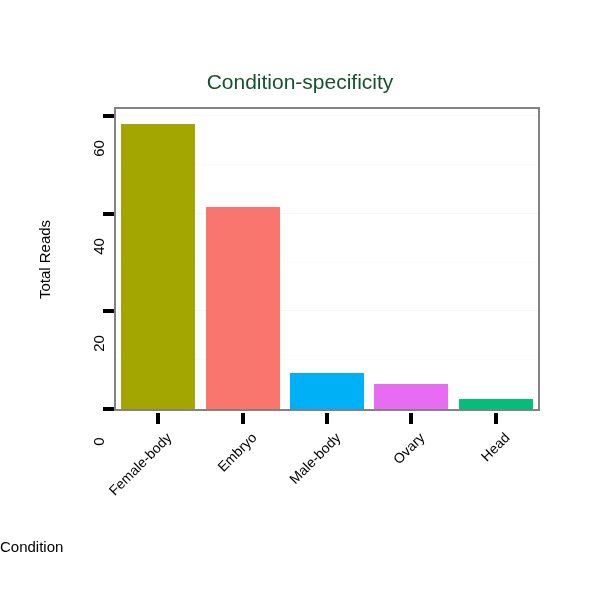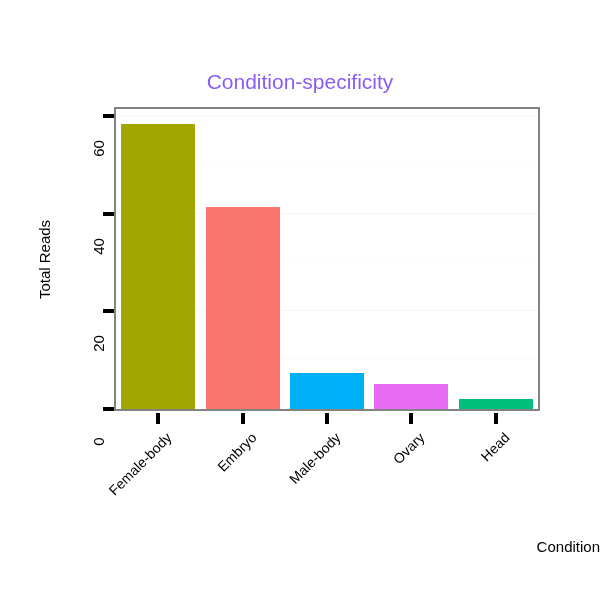--- a/index.html
+++ b/index.html
@@ -24,21 +24,21 @@
   
   #chart-title {
     position: absolute;
     left: 0;
     top: 69px;
     width: 600px;
     text-align: center;
     font-size: 21px;
     line-height: 26px;
     letter-spacing: 0px;
-    color: #8b5cf6;
+    color: #14532d;
   }
 
   
   #plot-panel {
     position: absolute;
     left: 114px;
     top: 107px;
     width: 426px;
     height: 304px;
     background: #ffffff;
@@ -121,21 +121,21 @@
     color: #000000;
     transform-origin: 100% 0%;
     transform: rotate(-45deg);
     text-align: right;
   }
   #x-axis-title {
     position: absolute;
     left: 0;
     top: 538px;
     width: 600px;
-    text-align: right;
+    text-align: left;
     font-size: 15px;
     line-height: 18px;
     color: #000000;
   }
 </style>
 </head>
 <body>
 
 <div id="chart-root">
 

